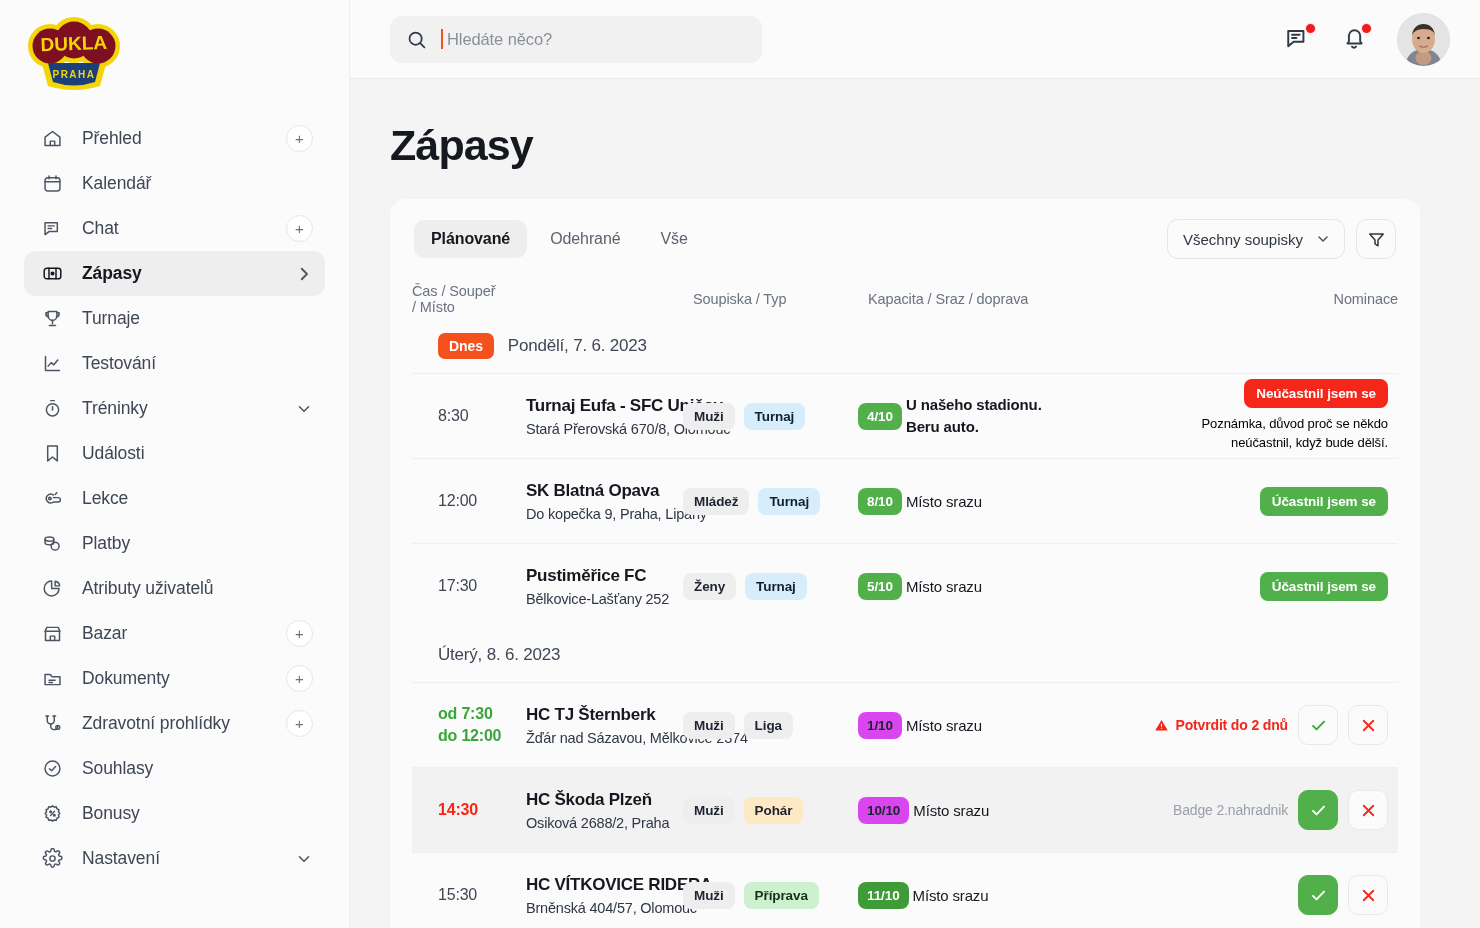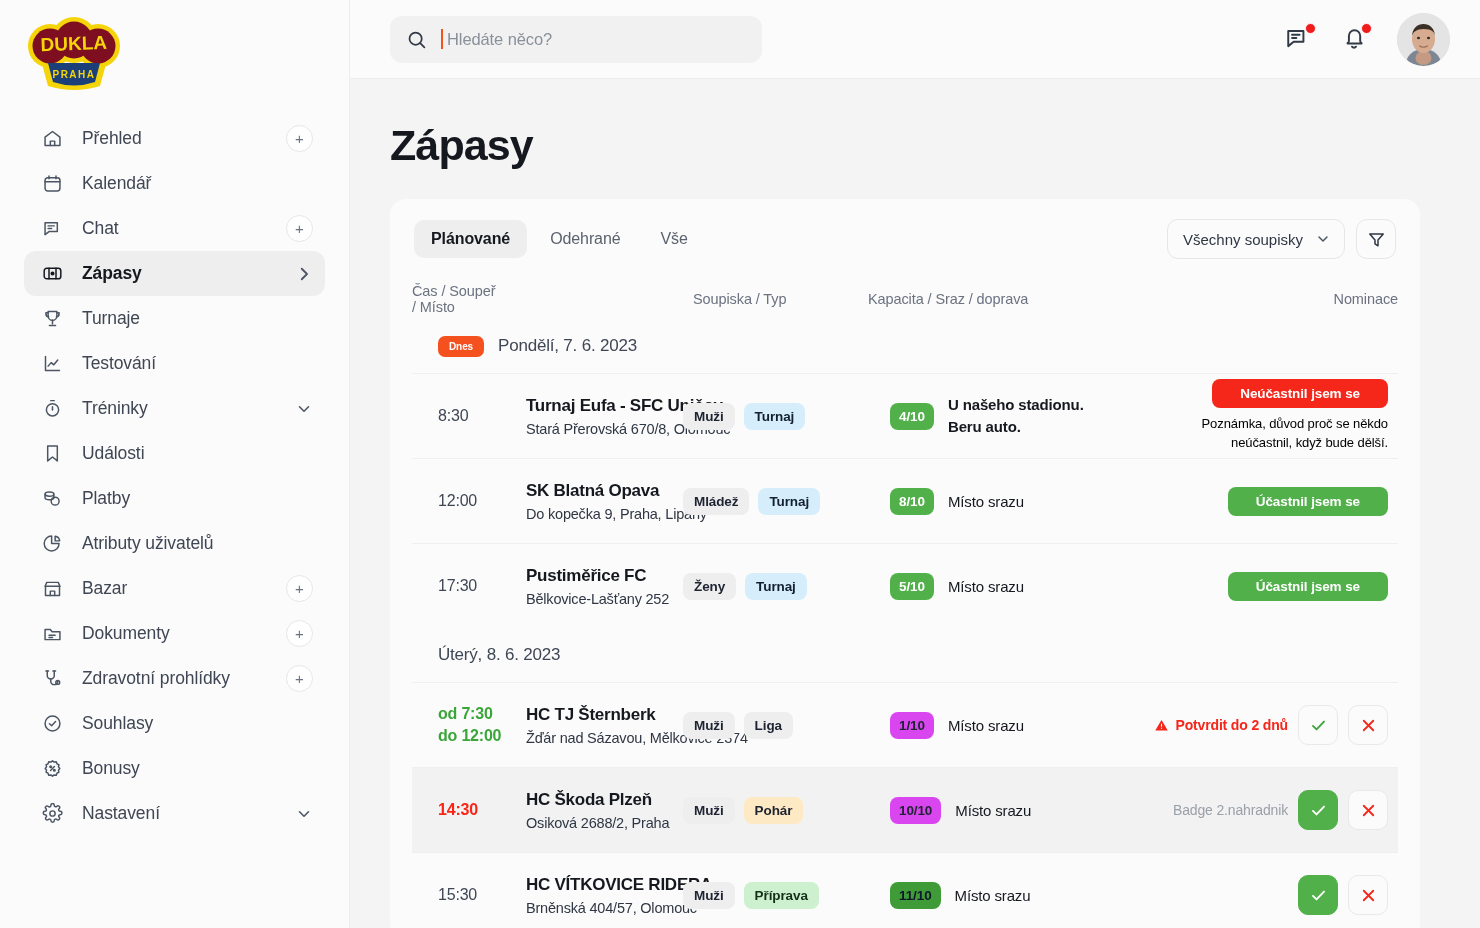--- a/index.html
+++ b/index.html
@@ -123,21 +123,21 @@
   
   .thead { display: flex; align-items: center; height: 40px; font-size: 14.5px; color: #6b7280; letter-spacing: -0.1px; }
   .col-time { width: 88px; flex: 0 0 88px; }
   .col-match { flex: 1 1 auto; min-width: 0; }
   .col-tags { width: 175px; flex: 0 0 175px; }
   .col-cap { width: 265px; flex: 0 0 265px; }
   .col-nom { width: 265px; flex: 0 0 265px; display: flex; justify-content: flex-end; }
 
   .daygroup { display: flex; align-items: center; height: 54px; padding-left: 26px; gap: 14px; }
   .pill-today {
-    background: #f4511e; color: #fff; font-size: 10px; font-weight: 700;
+    background: #f4511e; color: #fff; font-size: 14px; font-weight: 700;
     padding: 5px 11px; border-radius: 7px; letter-spacing: -0.1px;
   }
   .day-label { font-size: 17px; color: #3f4654; letter-spacing: -0.2px; }
 
   .row {
     display: flex; align-items: center; min-height: 85px;
     border-top: 1px solid #efeff0;
     padding: 0 10px 0 26px;
   }
   .row.highlight { background: #f2f2f3; }
@@ -149,31 +149,31 @@
   .mtitle { font-size: 17px; font-weight: 700; color: #15181e; letter-spacing: -0.25px; margin-bottom: 5px; white-space: nowrap; }
   .maddr { font-size: 14.5px; color: #2f3744; letter-spacing: -0.2px; white-space: nowrap; }
 
   .tags { display: flex; align-items: center; gap: 9px; }
   .tag { font-size: 13.5px; font-weight: 700; padding: 6px 11px; border-radius: 8px; letter-spacing: -0.1px; white-space: nowrap; }
   .tag.gray { background: #eeeeef; color: #1d2330; }
   .tag.blue { background: #d6eefc; color: #13202e; }
   .tag.amber { background: #fde9c4; color: #1d2330; }
   .tag.green { background: #cdf0ce; color: #14301a; }
 
-  .capwrap { display: flex; align-items: center; gap: 14px; margin-left: 32px; }
+  .capwrap { display: flex; align-items: center; gap: 4px; }
   .cap { font-size: 13.5px; font-weight: 700; padding: 6px 9px; border-radius: 8px; letter-spacing: -0.1px; min-width: 44px; text-align: center; }
   .cap.green { background: #52b04b; color: #fff; }
-  .cap.dgreen { background: #3f9a38; color: #0f172a; }
+  .cap.dgreen { background: #3f9a38; color: #ffffff; }
   .cap.gray { background: #d946ef; color: #1d2330; }
   .captext { font-size: 15px; color: #15181e; letter-spacing: -0.15px; }
   .captext.strong { font-weight: 700; line-height: 1.45; }
 
   .nomwrap { display: flex; align-items: center; justify-content: flex-end; gap: 10px; width: 100%; }
   .nom-col { display: flex; flex-direction: column; align-items: flex-end; gap: 7px; }
-  .btn-status { font-size: 13.5px; font-weight: 700; padding: 7px 28px; border-radius: 8px; letter-spacing: -0.1px; cursor: pointer; white-space: nowrap; }
+  .btn-status { font-size: 13.5px; font-weight: 700; padding: 7px 12px; border-radius: 8px; letter-spacing: -0.1px; cursor: pointer; white-space: nowrap; }
   .btn-status.red { background: #f5261a; color: #fff; }
   .btn-status.green { background: #52b04b; color: #fff; }
   .nom-note { font-size: 13px; color: #000000; text-align: right; line-height: 1.45; max-width: 205px; letter-spacing: -0.1px; }
   .warn { display: flex; align-items: center; gap: 6px; font-size: 14px; color: #f5261a; font-weight: 700; letter-spacing: -0.15px; white-space: nowrap; }
   .warn svg { width: 15px; height: 15px; flex: 0 0 15px; }
   .badge-text { font-size: 14px; color: #9aa0a8; letter-spacing: -0.15px; white-space: nowrap; }
   .sq {
     width: 40px; height: 40px; border-radius: 10px; border: 1px solid #e9e9ea;
     background: #fbfbfb; display: flex; align-items: center; justify-content: center; cursor: pointer; flex: 0 0 40px;
   }
@@ -290,20 +290,30 @@
             </svg>
           </div>
         </div>
         <div class="nav-item">
           <span class="nav-ico">
             <svg viewBox="0 0 24 24" fill="none" stroke="currentColor" stroke-width="1.7" stroke-linecap="round" stroke-linejoin="round">
               <path d="M6.5 3.5h11v17L12 16l-5.5 4.5z"></path>
             </svg>
           </span>
           <span class="nav-label">Události</span>
+        </div>
+        <div class="nav-item">
+          <span class="nav-ico">
+            <svg viewBox="0 0 24 24" fill="none" stroke="currentColor" stroke-width="1.7" stroke-linecap="round" stroke-linejoin="round">
+              <path d="M13 8a5 5 0 1 0 0 8h5.5a2.5 2.5 0 0 0 0-5H13"></path>
+              <circle cx="9" cy="12" r="1.4"></circle>
+              <path d="M15 7.5l2-2"></path>
+            </svg>
+          </span>
+          <span class="nav-label">Lekce</span>
         </div>
         <div class="nav-item">
           <span class="nav-ico">
             <svg viewBox="0 0 24 24" fill="none" stroke="currentColor" stroke-width="1.7" stroke-linecap="round" stroke-linejoin="round">
               <ellipse cx="8.5" cy="7" rx="5" ry="2.3"></ellipse>
               <path d="M3.5 7v4c0 1.3 2.2 2.3 5 2.3s5-1 5-2.3V7"></path>
               <circle cx="15" cy="15" r="4.5"></circle>
             </svg>
           </span>
           <span class="nav-label">Platby</span>

